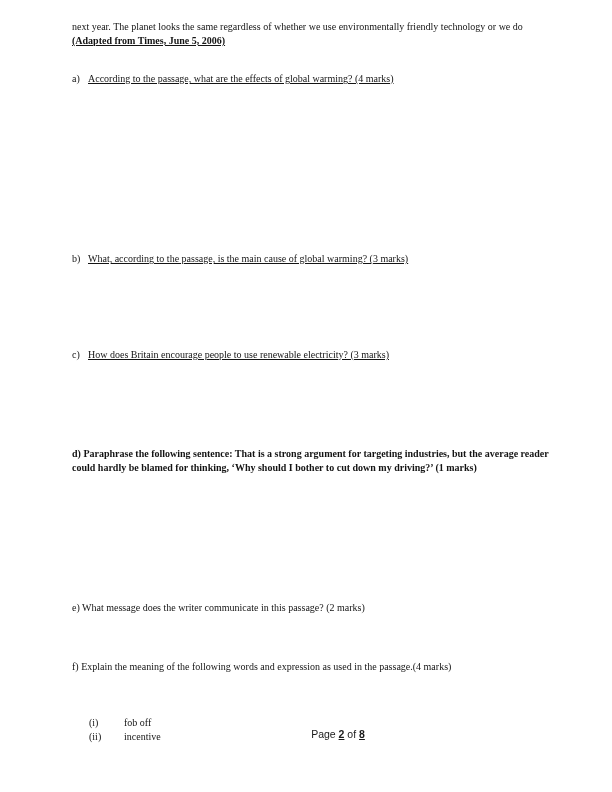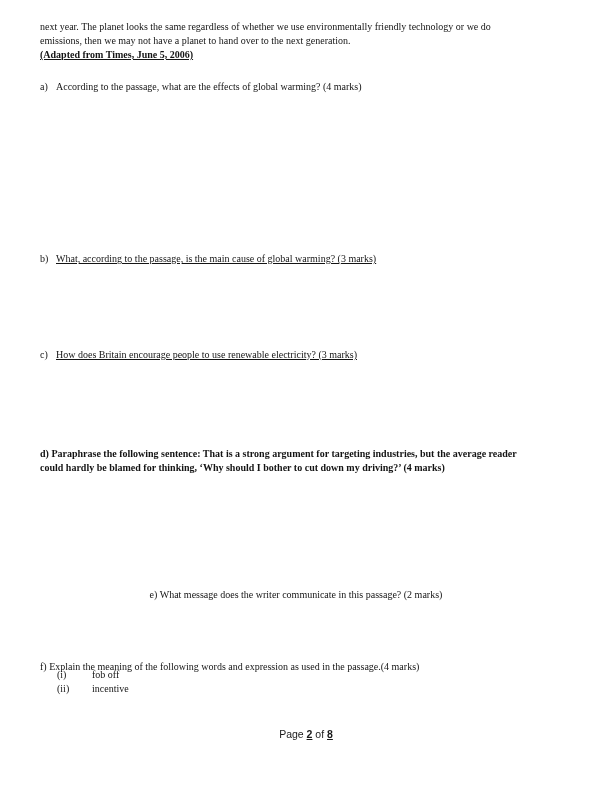--- a/index.html
+++ b/index.html
@@ -6,21 +6,21 @@
   body {
     width: 612px;
     height: 792px;
     background: #ffffff;
     position: relative;
     overflow: hidden;
     font-family: "Liberation Serif", "DejaVu Serif", serif;
     font-size: 10px;
     color: #141414;
   }
-  .abs { position: absolute; }
+  .abs { position: absolute; margin-left: 32px; }
   .line {
     line-height: 14px;
     white-space: pre-wrap;
   }
   .nowrap { white-space: nowrap; }
   .bold { font-weight: bold; text-decoration: underline; }
   sub.co2 {
     font-size: 7px;
     line-height: 0;
   }
@@ -48,50 +48,49 @@
     font-size: 10.5px;
     line-height: 14px;
     color: #1a1a1a;
   }
 </style>
 </head>
 <body>
 
 <div class="abs" style="left:40px; top:20px; width:540px;">
   <div class="line nowrap">next year. The planet looks the same regardless of whether we use environmentally friendly technology or we do</div>
-  <div class="line nowrap">emissions, then we may not have a planet to hand over to the next generation.</div>
   <div class="line nowrap bold">(Adapted from Times, June 5, 2006)</div>
 </div>
 
-<div class="abs q-hang line nowrap" style="top:80px;">
+<div class="abs q-hang line nowrap" style="top:72px;text-decoration:underline;">
   <span class="q-label">a)</span><span>According to the passage, what are the effects of global warming? (4 marks)</span>
 </div>
 
 <div class="abs q-hang line nowrap" style="top:252px;text-decoration:underline;">
   <span class="q-label">b)</span><span>What, according to the passage, is the main cause of global warming? (3 marks)</span>
 </div>
 
 <div class="abs q-hang line nowrap" style="top:348px;text-decoration:underline;">
   <span class="q-label">c)</span><span>How does Britain encourage people to use renewable electricity? (3 marks)</span>
 </div>
 
 <div class="abs q-inline" style="top:447px;font-weight:bold;">
   <div class="line nowrap"><span>d)</span> <span>Paraphrase the following sentence: That is a strong argument for targeting industries, but the average reader</span></div>
-  <div class="line nowrap">could hardly be blamed for thinking, ‘Why should I bother to cut down my driving?’ (4 marks)</div>
+  <div class="line nowrap">could hardly be blamed for thinking, ‘Why should I bother to cut down my driving?’ (1 marks)</div>
 </div>
 
-<div class="abs q-inline line nowrap" style="top:588px;text-align:center;">
+<div class="abs q-inline line nowrap" style="top:601px;">
   <span>e)</span> <span>What message does the writer communicate in this passage? (2 marks)</span>
 </div>
 
 <div class="abs q-inline line nowrap" style="top:660px;">
   <span>f)</span> <span>Explain the meaning of the following words and expression as used in the passage.(4 marks)</span>
 </div>
 
-<div class="abs sub-items" style="top:668px;">
+<div class="abs sub-items" style="top:716px;">
   <div class="sub-item">
     <span class="numeral">(i)</span><span>fob off</span>
   </div>
   <div class="sub-item">
     <span class="numeral">(ii)</span><span>incentive</span>
   </div>
 </div>
 
 <div class="abs footer">
   <span>Page</span> <span class="bold">2</span> <span>of</span> <span class="bold">8</span>

